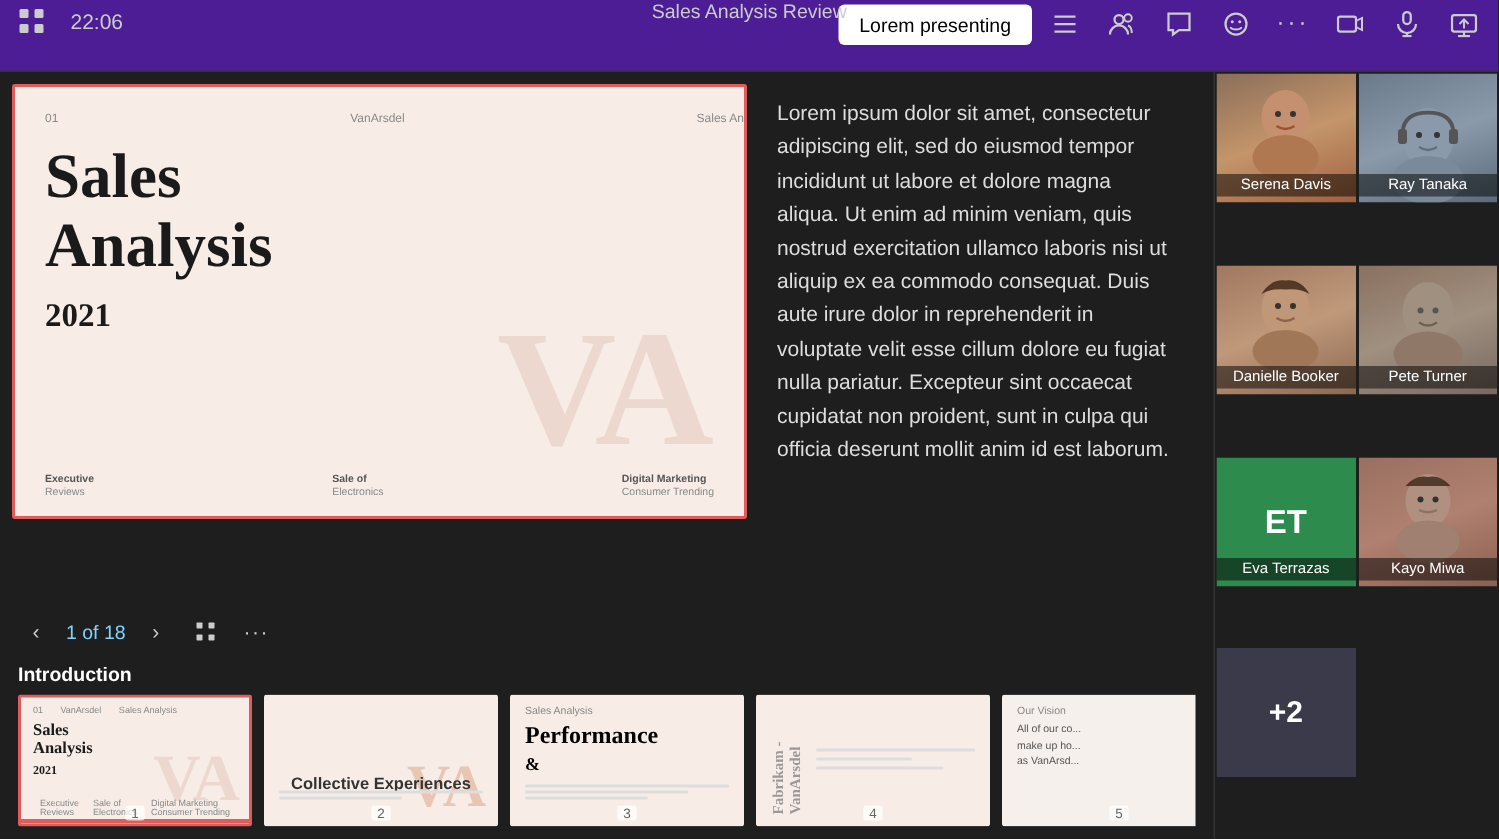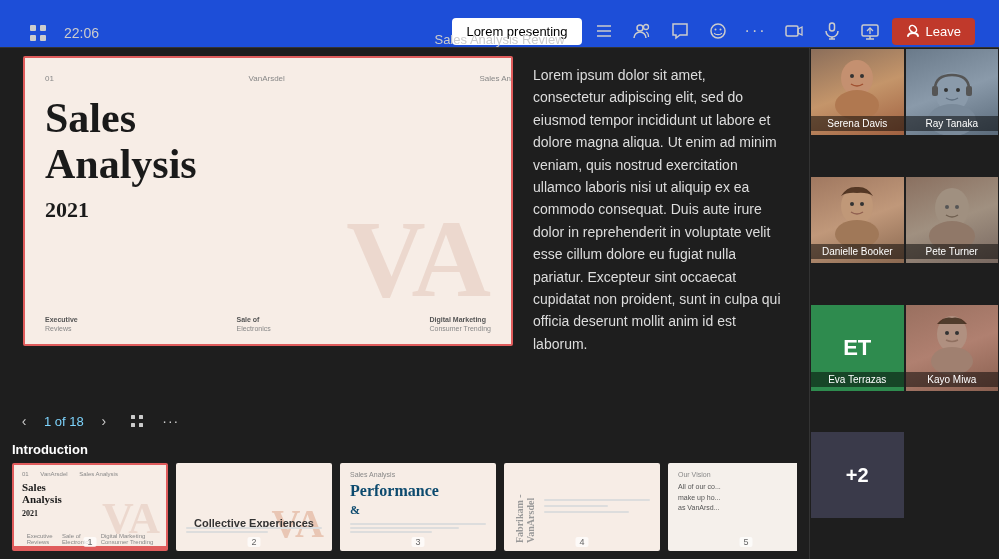--- a/index.html
+++ b/index.html
@@ -9,25 +9,25 @@
       background: #1e1e1e;
       font-family: 'Segoe UI', Arial, sans-serif;
       color: #fff;
       overflow: hidden;
       position: relative;
     }
 
     
     #topbar {
       height: 48px;
-      background: #1d4ed8;
-      display: flex;
-      align-items: flex-end;
+      background: #4c1d95;
+      display: flex;
+      align-items: flex-start;
       justify-content: space-between;
-      padding: 0 24px;
+      padding: 0 7px;
       border-bottom: 1px solid #333;
     }
     #topbar-left {
       display: flex;
       align-items: center;
       gap: 12px;
     }
     #grid-icon-btn {
       width: 28px;
       height: 28px;
@@ -100,21 +100,21 @@
       flex-direction: column;
       background: #1e1e1e;
       overflow: hidden;
     }
 
     
     #slide-view {
       display: flex;
       flex: 1;
       gap: 0;
-      padding: 8px 12px 4px 23px;
+      padding: 8px 12px 4px 8px;
       overflow: hidden;
     }
 
     #slide-main {
       width: 490px;
       min-width: 490px;
       height: 290px;
       background: #f5ede6;
       border-radius: 2px;
       border: 2px solid #e05c5c;
@@ -480,27 +480,20 @@
     <div class="ctrl-icon-btn">
       <svg width="18" height="18" viewBox="0 0 18 18" fill="none">
         <rect x="1" y="3" width="16" height="11" rx="1.5" stroke="#ccc" stroke-width="1.5"></rect>
         <line x1="9" y1="14" x2="9" y2="17" stroke="#ccc" stroke-width="1.5"></line>
         <line x1="5" y1="17" x2="13" y2="17" stroke="#ccc" stroke-width="1.5"></line>
         <path d="M6 9l3-3 3 3" stroke="#ccc" stroke-width="1.3" fill="none"></path>
         <line x1="9" y1="6" x2="9" y2="12" stroke="#ccc" stroke-width="1.3"></line>
       </svg>
     </div>
 
-    <button id="leave-btn">
-      <svg width="14" height="14" viewBox="0 0 14 14" fill="none">
-        <path d="M2 12c1-4 9-4 10 0" stroke="#fff" stroke-width="2" fill="none" stroke-linecap="round"></path>
-        <ellipse cx="7" cy="5" rx="3" ry="4" stroke="#fff" stroke-width="1.5" fill="none" transform="rotate(135 7 5)"></ellipse>
-      </svg>
-      <span>Leave</span>
-    </button>
   </div>
 </div>
 
 <div id="main">
 
   <div id="presentation-area">
 
     <div id="slide-view">
 
       <div id="slide-main">
@@ -585,21 +578,21 @@
               <div class="thumb-line"></div>
               <div class="thumb-line short"></div>
             </div>
           </div>
           <div class="thumb-num">2</div>
         </div>
 
         <div class="thumbnail thumb-3">
           <div class="thumb-inner">
             <div style="font-size:7px;color:#888;margin-bottom:4px;">Sales Analysis</div>
-            <div style="font-size:16px;font-weight:700;color:#0c4a6e;font-family:serif;line-height:1.1;">Performance<br><span style="font-size:12px;">&amp;</span></div>
+            <div style="font-size:16px;font-weight:700;color:#000000;font-family:serif;line-height:1.1;">Performance<br><span style="font-size:12px;">&amp;</span></div>
             <div class="thumb-lines" style="bottom:14px;">
               <div class="thumb-line"></div>
               <div class="thumb-line med"></div>
               <div class="thumb-line short"></div>
             </div>
           </div>
           <div class="thumb-num">3</div>
         </div>
 
         <div class="thumbnail thumb-4">

